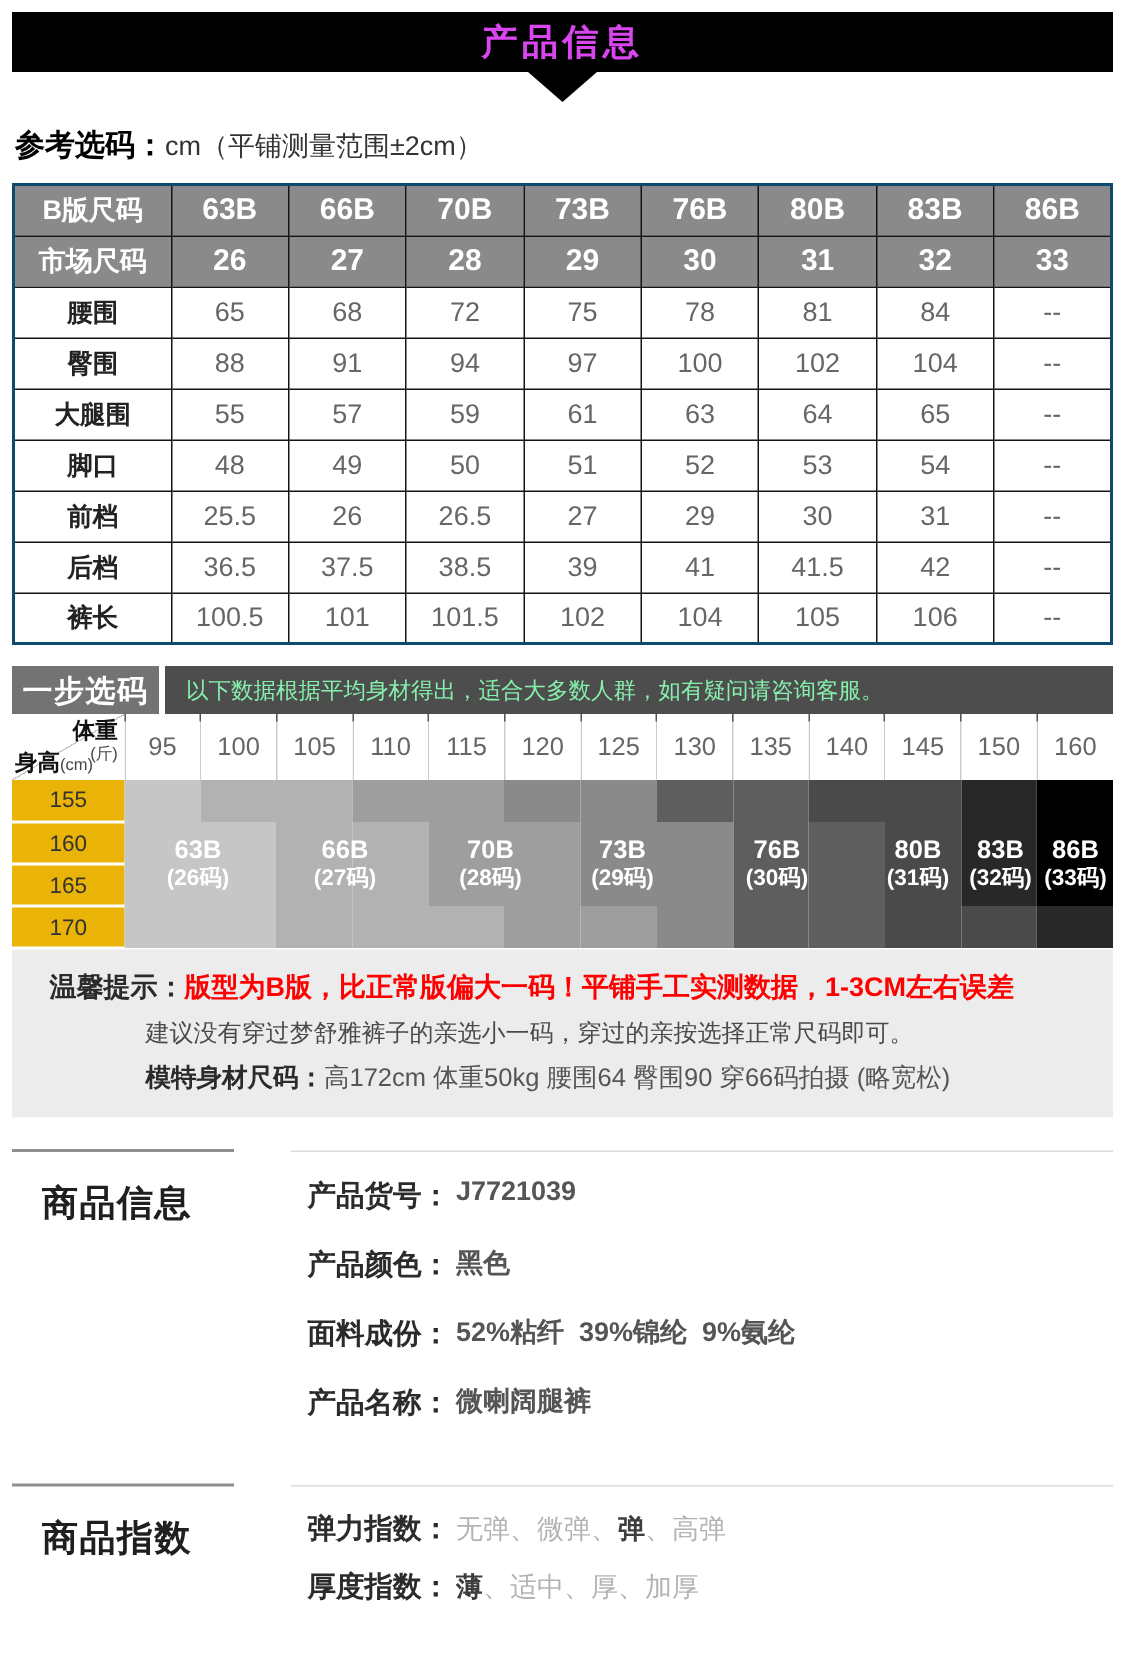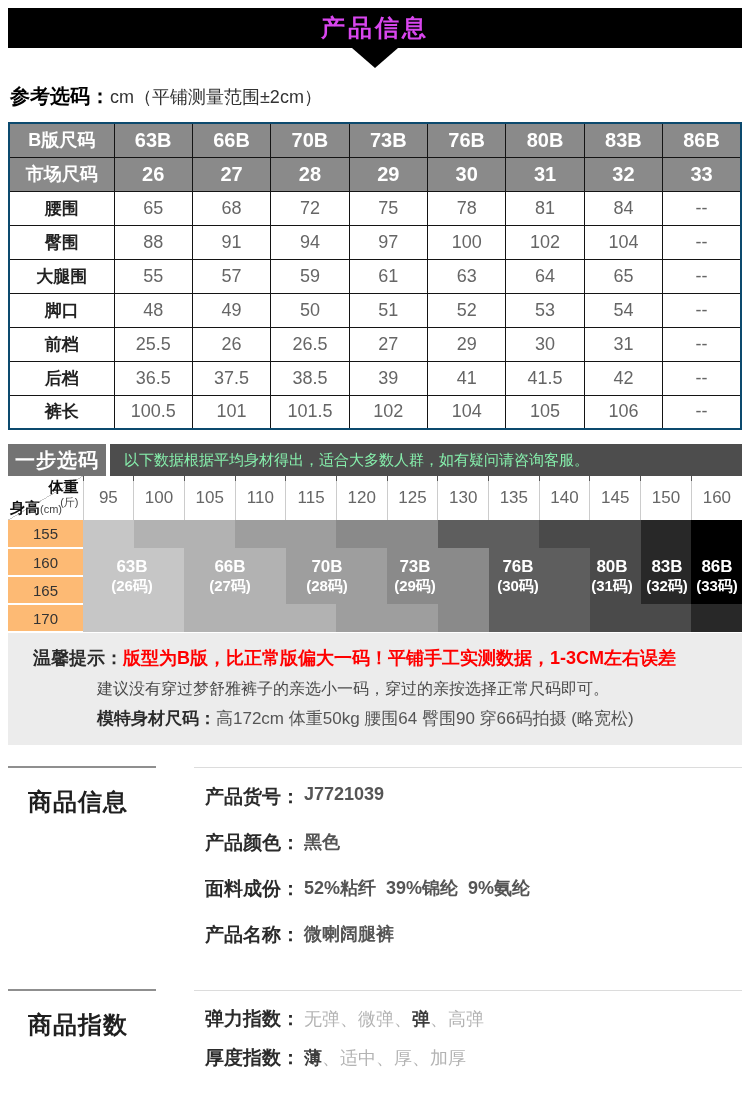--- a/index.html
+++ b/index.html
@@ -45,21 +45,21 @@
   table.grid thead td::before { content:''; position:absolute; left:-1px; top:0; width:1px; height:5px; background:#555; }
   table.grid thead td.corner { border-left:none; padding:0;
     background:linear-gradient(to bottom right, #fff 49.5%, #c9c9c9 49.5%, #c9c9c9 50.7%, #fff 50.7%); }
   table.grid thead td.corner::before { display:none; }
   .corner-in { position:relative; width:100%; height:44px; }
   .c-top { position:absolute; top:2px; right:4px; font-size:15px; font-weight:bold; color:#111; }
   .c-topu { position:absolute; top:19px; right:4px; font-size:11px; color:#444; }
   .c-bot { position:absolute; bottom:2px; left:2px; font-size:15px; font-weight:bold; color:#111; }
   .c-bot small { font-size:11px; font-weight:normal; color:#444; }
   table.grid tbody td { height:28px; }
-  table.grid td.h-cell { background:#fdba74; color:#333; font-size:15px; text-align:center; border-bottom:2px solid #fff; }
+  table.grid td.h-cell { background:#eab308; color:#333; font-size:15px; text-align:center; border-bottom:2px solid #fff; }
   .os-labels { position:absolute; left:75px; top:44px; right:0; height:112px; pointer-events:none; }
   .os-label { position:absolute; top:56px; transform:translate(-50%,-50%); color:#fff; font-weight:bold;
     font-size:17px; line-height:1.18; text-align:center; white-space:nowrap; }
   .os-label .code { font-size:15px; }
 
   
   .tips { background:#ececec; padding:13px 10px 15px 25px; }
   .tips .l1 { font-size:18px; color:#2b2b2b; font-weight:bold; }
   .tips .l1 .red { color:#ff0000; }
   .tips .l2 { margin:9px 0 7px 64px; font-size:16px; color:#4a4a4a; }

